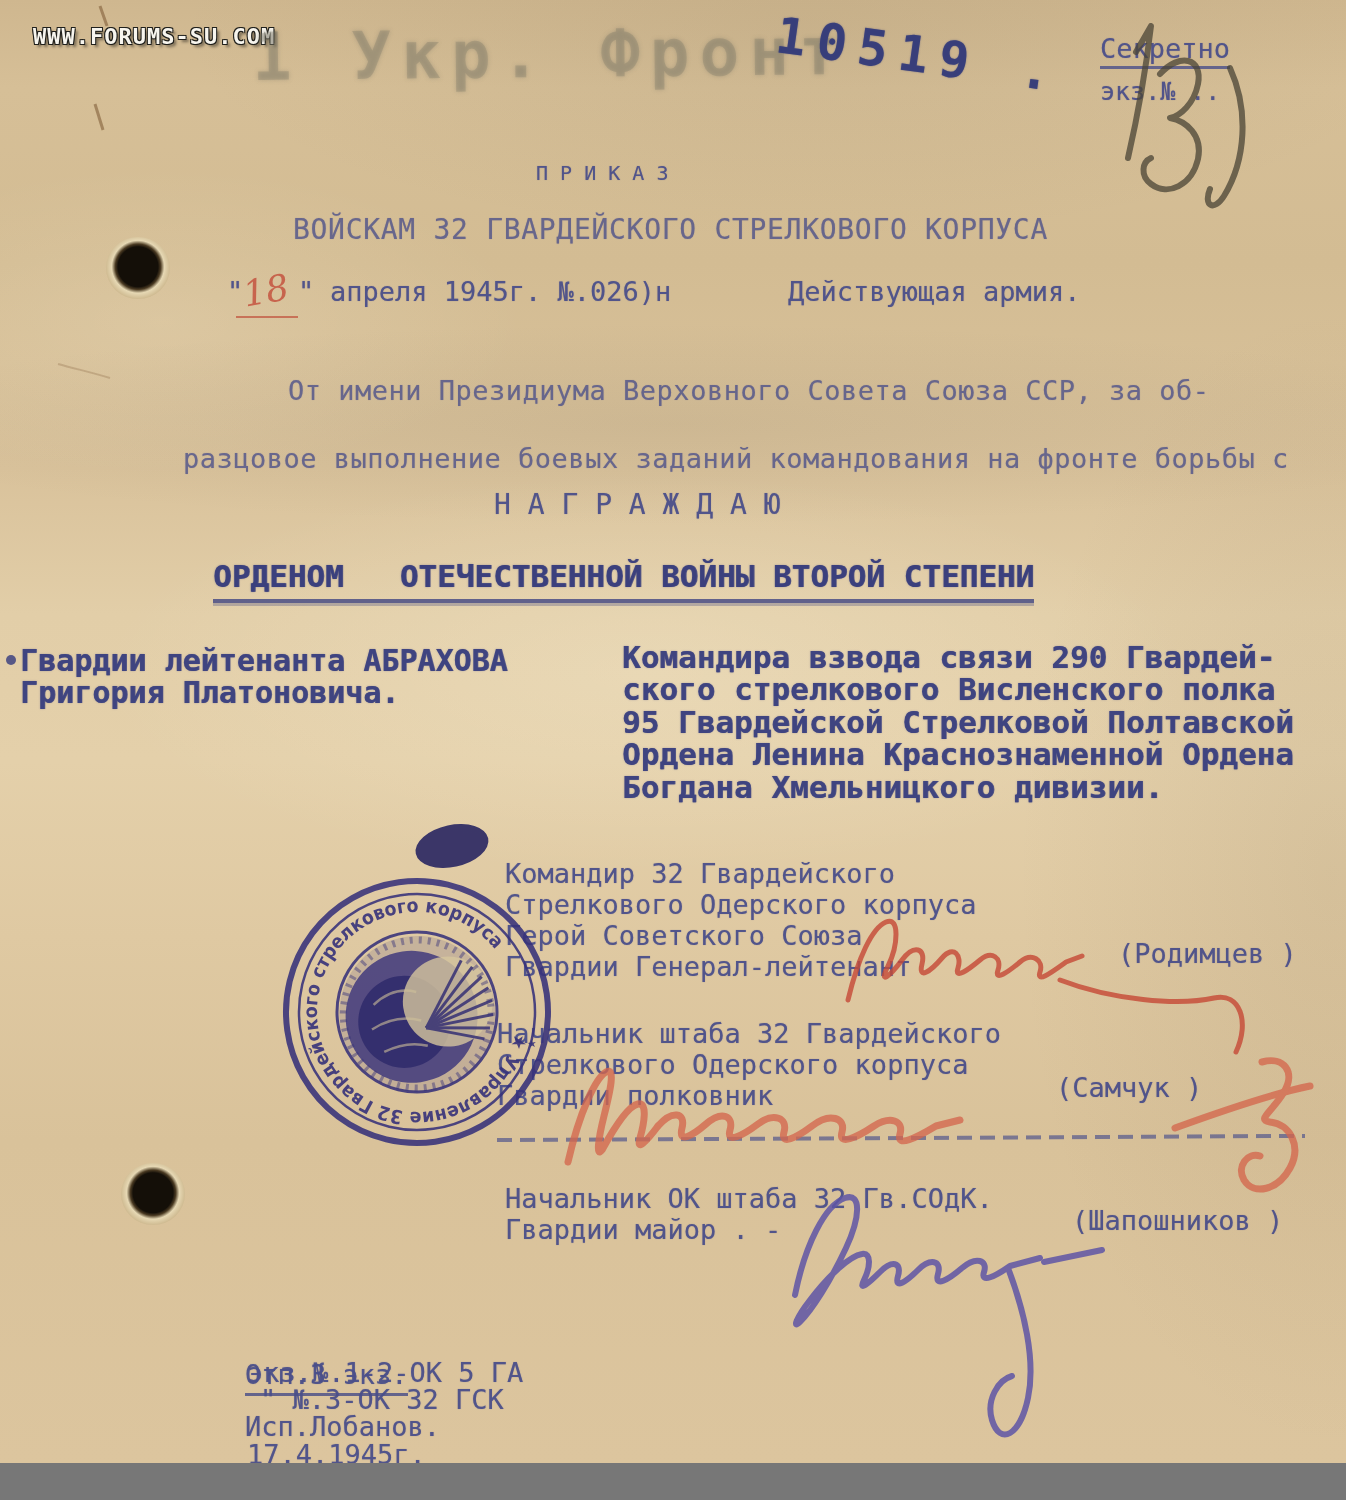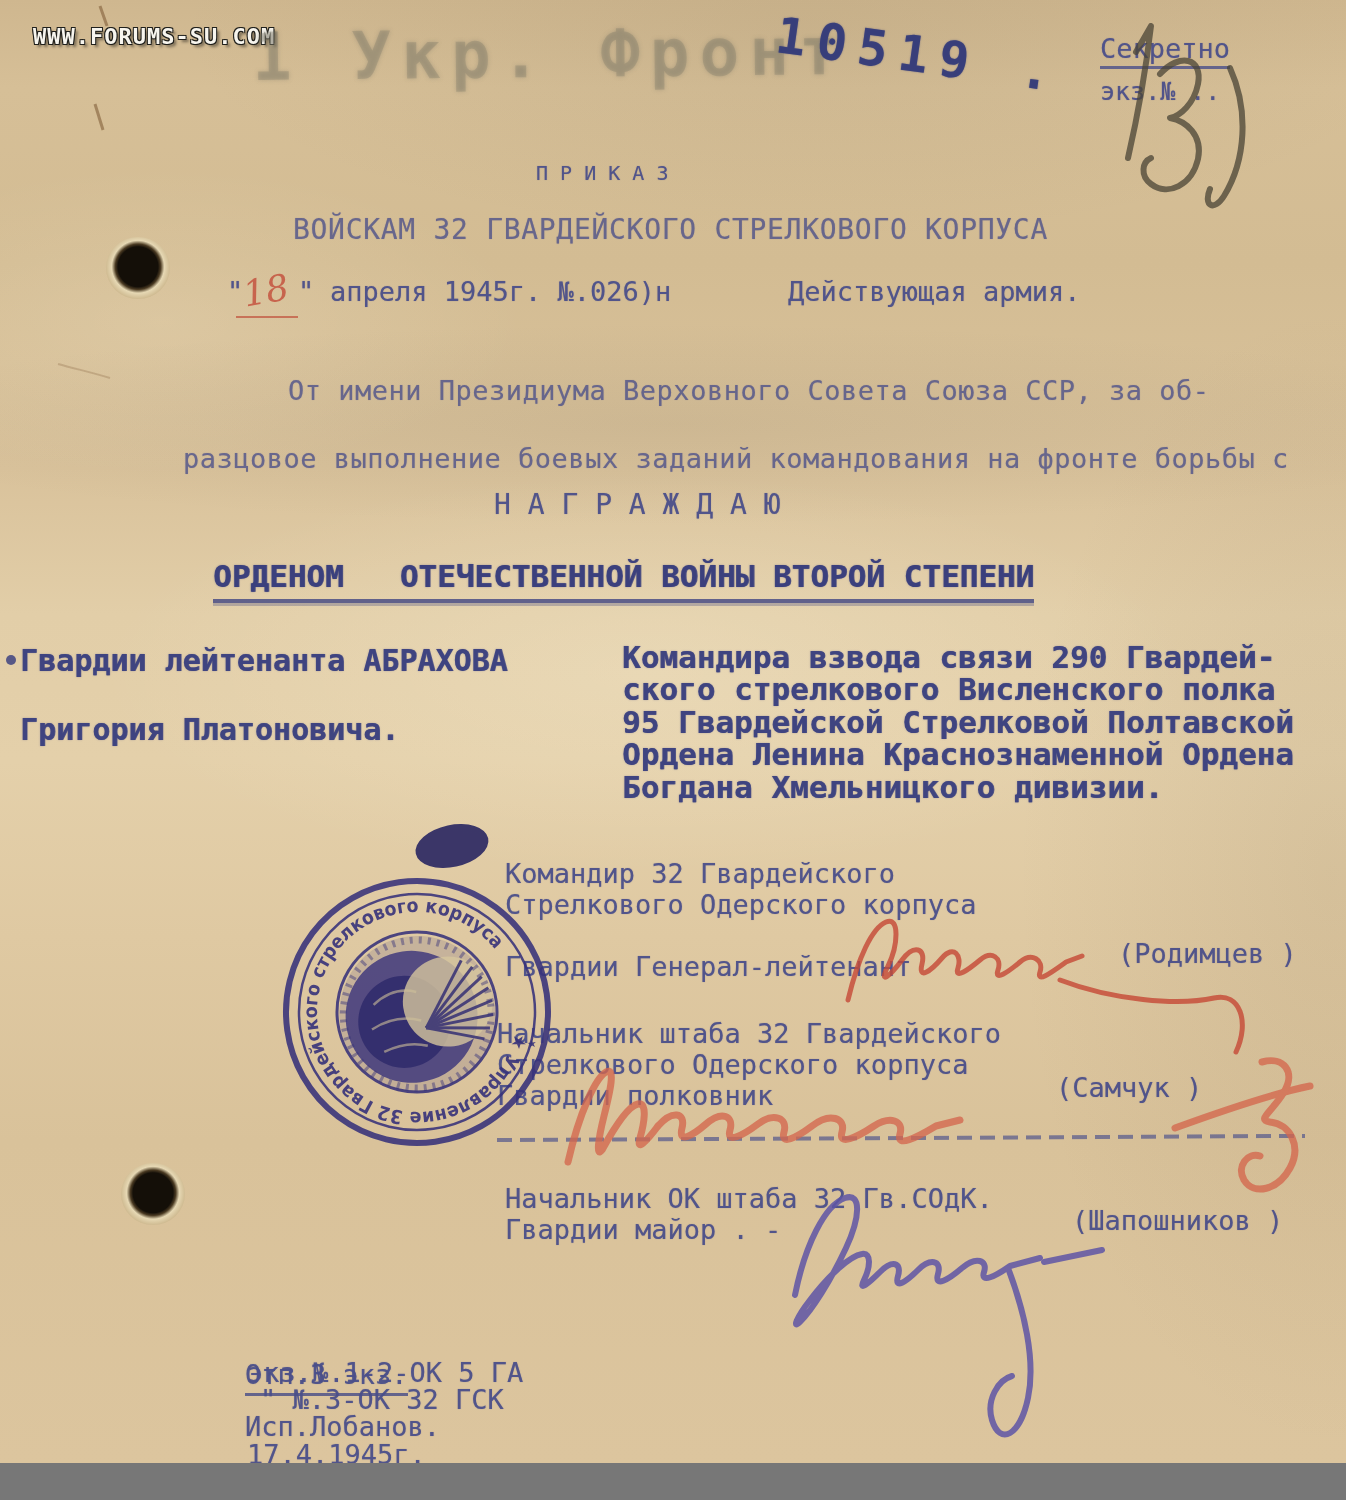--- a/index.html
+++ b/index.html
@@ -80,30 +80,31 @@
 
   <div class="t faded" style="left:288px; top:375px; letter-spacing:.5px;">От имени Президиума Верховного Совета Союза ССР, за об-</div>
   <div class="t faded" style="left:183px; top:407px; letter-spacing:.5px;margin-top:36px;">разцовое выполнение боевых заданий командования на фронте борьбы с</div>
 
   <div class="t" style="left:494px; top:489px; font-size:28px;">Н А Г Р А Ж Д А Ю</div>
 
   <div class="t award-title">ОРДЕНОМ   ОТЕЧЕСТВЕННОЙ ВОЙНЫ ВТОРОЙ СТЕПЕНИ</div>
 
   <div class="ink-dot"></div>
   <div class="t heavy colL" style="left:20px; top:645px;">Гвардии лейтенанта АБРАХОВА</div>
-  <div class="t heavy colL" style="left:20px; top:677px;margin-top:37px;">Григория Платоновича.</div>
+  <div class="t heavy colL" style="left:20px; top:677px;">Григория Платоновича.</div>
 
   <div class="t heavy colR" style="left:622px; top:641px;">Командира взвода связи 290 Гвардей-</div>
   <div class="t heavy colR" style="left:622px; top:673px;">ского стрелкового Висленского полка</div>
   <div class="t heavy colR" style="left:622px; top:706px;">95 Гвардейской Стрелковой Полтавской</div>
   <div class="t heavy colR" style="left:622px; top:738px;">Ордена Ленина Краснознаменной Ордена</div>
   <div class="t heavy colR" style="left:622px; top:771px;">Богдана Хмельницкого дивизии.</div>
 
   <div class="t" style="left:505px; top:858px;">Командир 32 Гвардейского</div>
   <div class="t" style="left:505px; top:889px;">Стрелкового Одерского корпуса</div>
+  <div class="t" style="left:505px; top:920px;">Герой Советского Союза</div>
   <div class="t" style="left:505px; top:951px;">Гвардии Генерал-лейтенант</div>
   <div class="t" style="left:1118px; top:938px;">(Родимцев )</div>
 
   <div class="t" style="left:497px; top:1018px;">Начальник штаба 32 Гвардейского</div>
   <div class="t" style="left:497px; top:1049px;">Стрелкового Одерского корпуса</div>
   <div class="t" style="left:497px; top:1080px;">Гвардии полковник</div>
   <div class="t" style="left:1056px; top:1072px;">(Самчук )</div>
 
   <div class="dash-line"></div>
 

